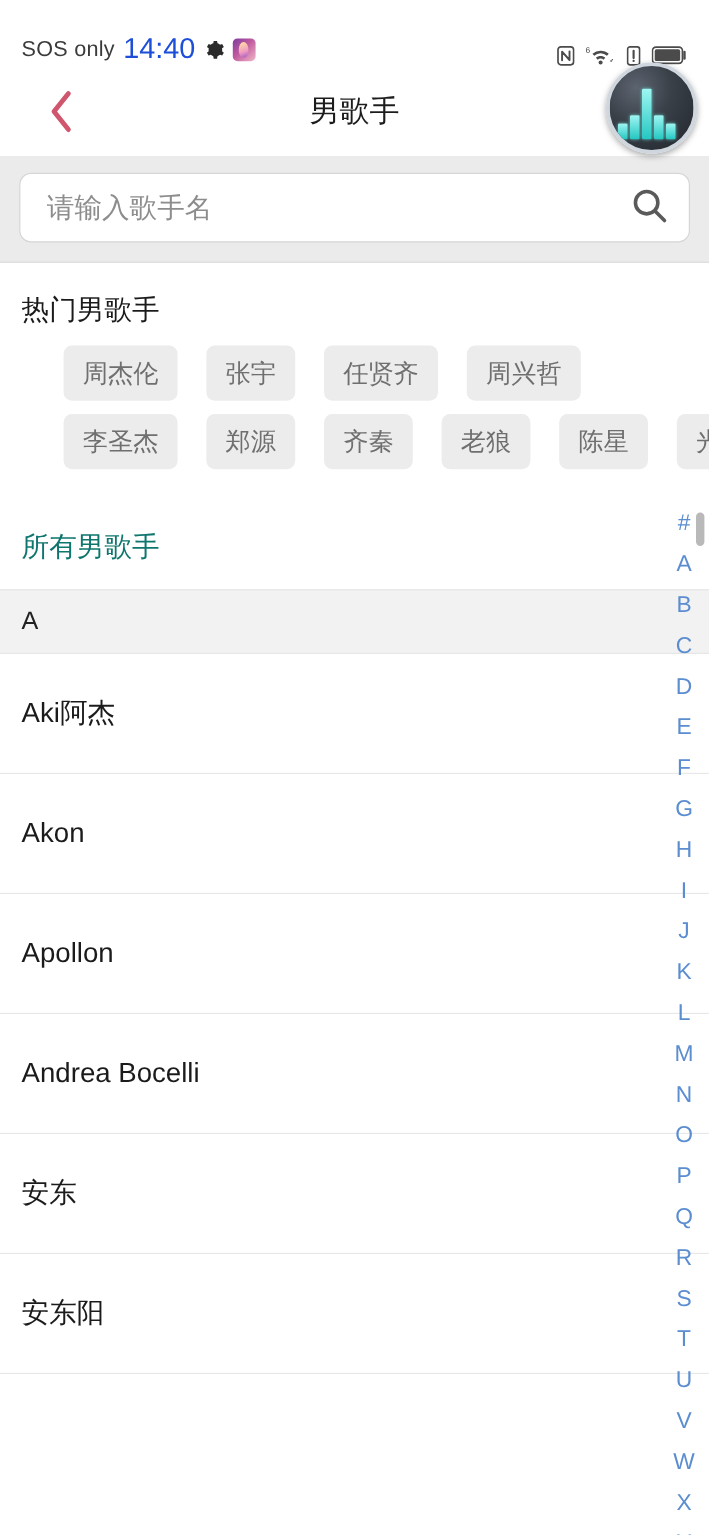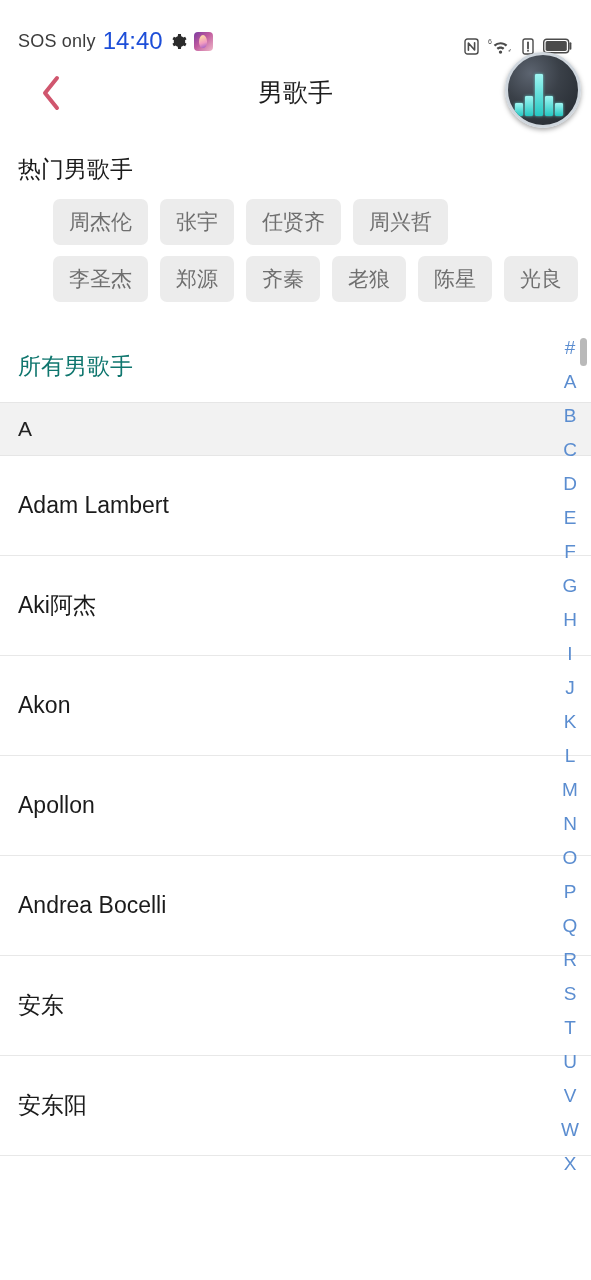--- a/index.html
+++ b/index.html
@@ -80,21 +80,21 @@
   }
   .search-input::placeholder { color:#8d8d8d; }
 
   
   .content { position:relative; height:calc(1280px - 55px - 75px - 90px); overflow:hidden; }
 
   .section-title {
     font-size:23px; color:#1a1a1a; padding:24px 18px 14px 18px;border-radius:32px;
   }
   .tag-rows { padding:0 14px 16px 14px; }
-  .tag-row { display:flex; gap:12px; margin-bottom:11px;padding-left:39px; }
+  .tag-row { display:flex; gap:24px; margin-bottom:11px;padding-left:39px; }
   .tag {
     background:#ececec; border-radius:7px;
     padding:9px 16px; font-size:21px; color:#6f6f6f;
     white-space:nowrap; cursor:pointer;
   }
 
   .all-title { font-size:23px; color:#0f766e; padding:22px 18px 20px 18px; }
 
   .sec-header {
     background:#f2f2f2; padding:14px 18px;
@@ -188,20 +188,31 @@
       <div class="eq">
         <span style="left:0;  height:13px;"></span>
         <span style="left:10px;height:20px;"></span>
         <span style="left:20px;height:42px;"></span>
         <span style="left:30px;height:20px;"></span>
         <span style="left:40px;height:13px;"></span>
       </div>
     </div>
   </div>
 
+  <div class="search-wrap">
+    <div class="search-box">
+      <input class="search-input" type="text" placeholder="请输入歌手名" style="">
+      <span>
+        <svg width="34" height="34" viewBox="0 0 24 24" fill="none" stroke="#5a5a5a" stroke-width="2.1" stroke-linecap="round">
+          <circle cx="10.5" cy="10.5" r="6.6"></circle>
+          <path d="M15.4 15.4L21 21"></path>
+        </svg>
+      </span>
+    </div>
+  </div>
 
   <div class="content">
 
     <div class="scroll-thumb"></div>
 
     <div class="section-title">热门男歌手</div>
 
     <div class="tag-rows">
       <div class="tag-row">
         <span class="tag">周杰伦</span>
@@ -216,21 +227,20 @@
         <span class="tag">老狼</span>
         <span class="tag">陈星</span>
         <span class="tag">光良</span>
       </div>
     </div>
 
     <div class="all-title">所有男歌手</div>
 
     <div class="sec-header">A</div>
 
-    <div class="artist-row">Adam Lambert</div>
     <div class="artist-row">Aki阿杰</div>
     <div class="artist-row">Akon</div>
     <div class="artist-row">Apollon</div>
     <div class="artist-row">Andrea Bocelli</div>
     <div class="artist-row">安东</div>
     <div class="artist-row">安东阳</div>
 
     <div class="alpha-index">
       <span class="ai hash">#</span>
       <span class="ai">A</span>

